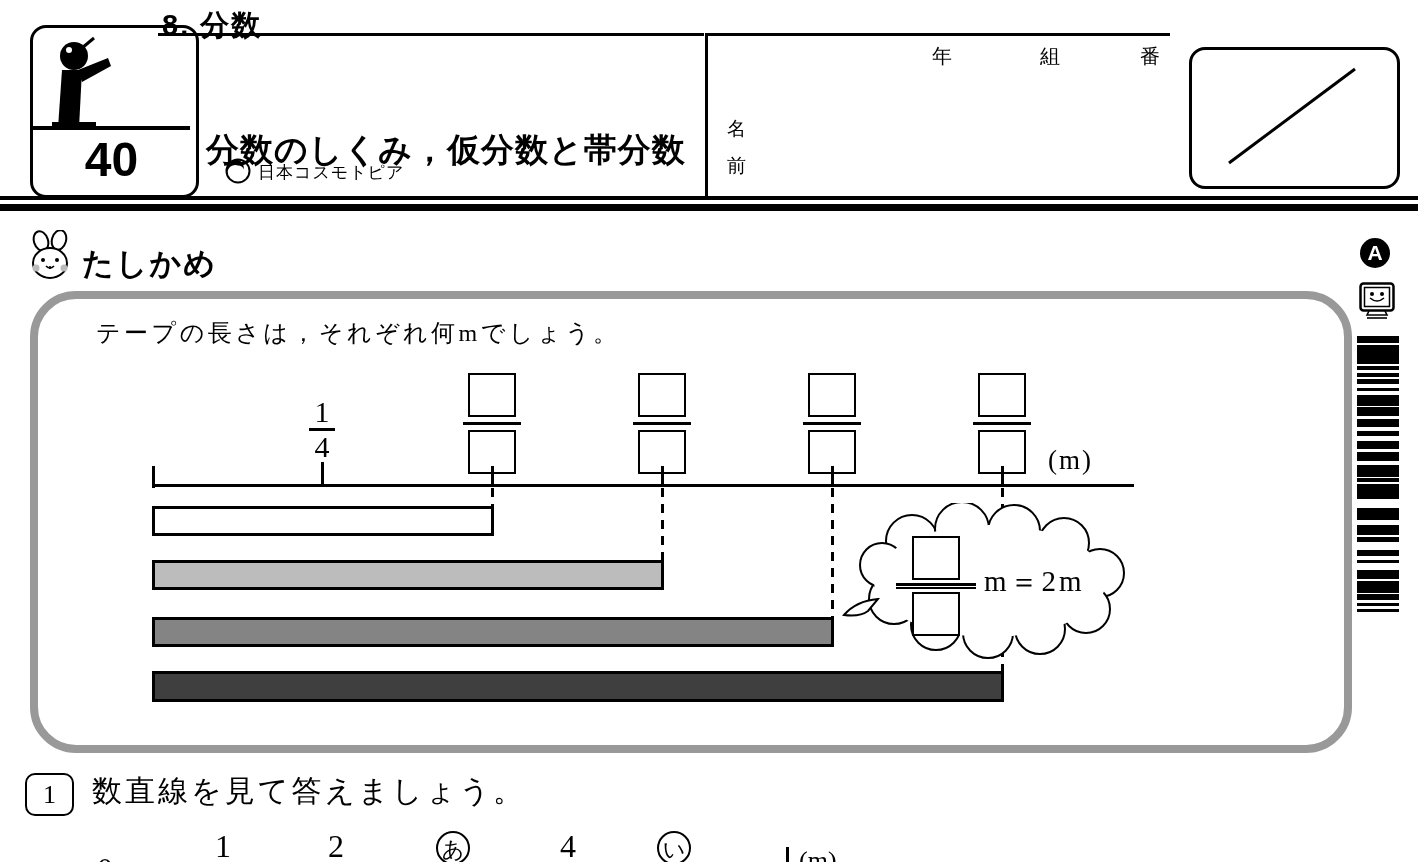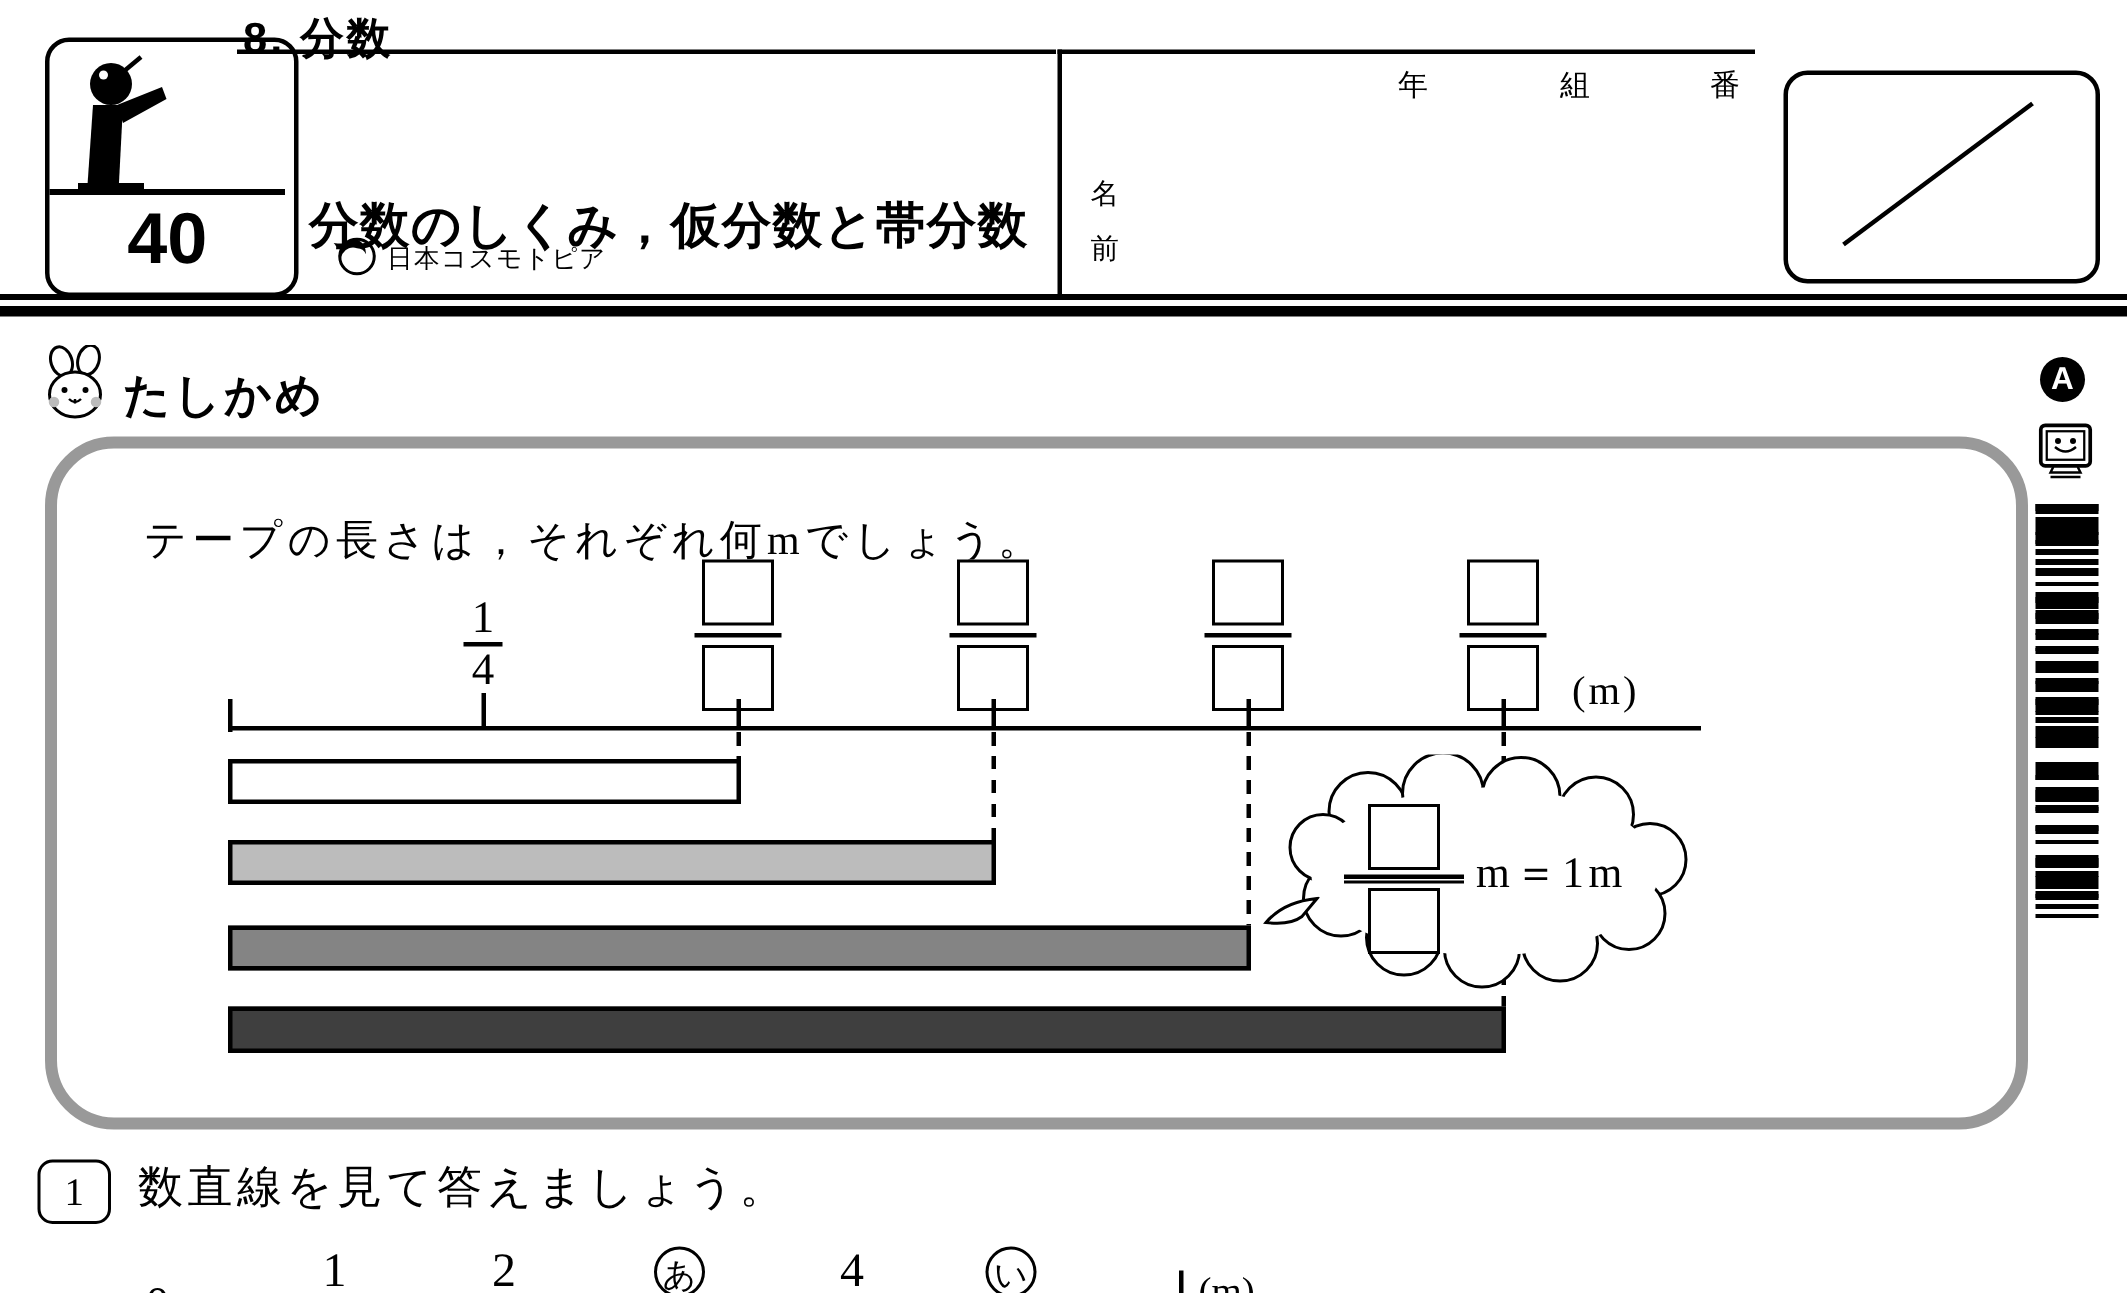--- a/index.html
+++ b/index.html
@@ -16,21 +16,21 @@
   .publisher{left:258px;top:161px;font-size:17px;letter-spacing:1px;}
   .v-divider{left:705px;top:33px;width:2.5px;height:163px;background:#000;}
   .name-topline{left:705px;top:33px;width:465px;height:2.5px;background:#000;}
   .fld{font-size:20px;}
   .score-box{left:1189px;top:47px;width:205px;height:136px;border:3px solid #000;border-radius:16px;}
   .rule1{left:0;top:196px;width:1418px;height:4px;background:#000;}
   .rule2{left:0;top:204px;width:1418px;height:7px;background:#000;}
   
   .check-head{left:82px;top:243px;font-size:31px;letter-spacing:2px;}
   .problem-box{left:30px;top:291px;width:1306px;height:446px;border:8px solid #999;border-radius:46px;}
-  .prompt{left:96px;top:317px;font-size:28px;letter-spacing:3.5px;margin-top:24px;}
+  .prompt{left:96px;top:317px;font-size:24px;letter-spacing:3.5px;}
   .numline{left:152px;top:484px;width:982px;height:3px;background:#000;}
   .tick{width:2.5px;background:#000;}
   .dash{width:2.5px;background:repeating-linear-gradient(180deg,#000 0 9px,transparent 9px 16px);}
   .frbox{width:44px;height:40px;border:2.5px solid #000;background:#fff;}
   .frbar{height:3px;background:#000;}
   .tape{height:30px;border:3px solid #000;box-sizing:border-box;}
   .munit{font-size:27px;letter-spacing:2px;}
   .cloud-txt{font-size:29px;letter-spacing:3px;}
   
   .grade-circle{left:1360px;top:238px;width:30px;height:30px;border-radius:50%;background:#000;color:#fff;
@@ -181,21 +181,21 @@
     <path d="M36 96 q-22 2 -34 16 q16 2 24 -4 z"></path>
   </g>
   <ellipse cx="148" cy="78" rx="116" ry="56" fill="#fff"></ellipse>
 </svg>
 <div class="abs" style="left:896px;top:536px;width:80px">
   <div class="frbox" style="margin:0 auto"></div>
   <div style="width:80px;height:2.5px;background:#000;margin:3px 0 1px 0"></div>
   <div style="width:80px;height:2.5px;background:#000;margin:0 0 3px 0"></div>
   <div class="frbox" style="margin:0 auto"></div>
 </div>
-<div class="abs cloud-txt" style="left:984px;top:562px">m＝1m</div>
+<div class="abs cloud-txt" style="left:984px;top:562px">m＝2m</div>
 
 <div class="abs q-numbox">
   <span>1</span>
 </div>
 <div class="abs q-text">数直線を見て答えましょう。</div>
 
 <div class="abs axis-lab" style="left:97px;top:851px">0</div>
 <div class="abs axis-lab" style="left:215px;top:828px">1</div>
 <div class="abs axis-lab" style="left:328px;top:828px">2</div>
 <div class="abs circ" style="left:436px;top:831px">あ</div>

